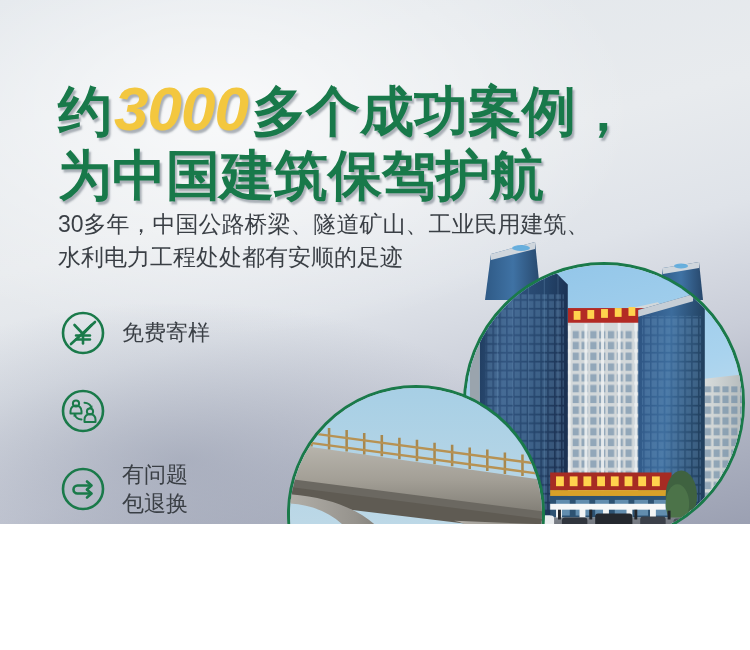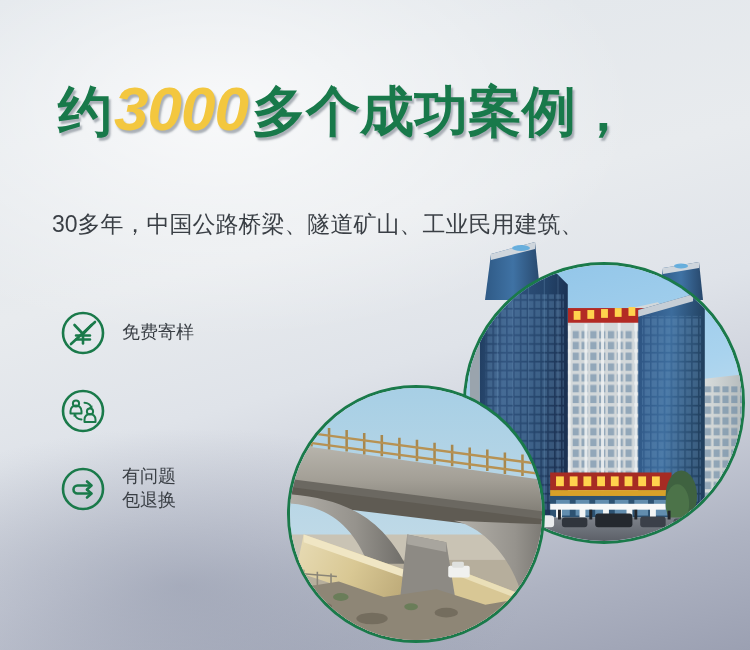--- a/index.html
+++ b/index.html
@@ -9,21 +9,21 @@
   body {
     width: 750px;
     height: 650px;
     overflow: hidden;
     font-family: "Liberation Sans", "DejaVu Sans", sans-serif;
   }
 
   #banner {
     position: relative;
     width: 750px;
-    height: 650px;
+    height: 524px;
     overflow: hidden;
     background: linear-gradient(165deg,
         #dfe4e9 0%,
         #e4e8ec 18%,
         #e8ebee 38%,
         #dfe3e9 55%,
         #c9cdd8 72%,
         #aeb3c2 86%,
         #9ba0b2 100%);
   }
@@ -76,21 +76,21 @@
     font-size: 54px;
     font-weight: bold;
     color: #18794a;
     text-shadow: 2px 3px 2px rgba(80,90,105,0.45);
     margin-top: 8px;
   }
 
   
   .subtext {
     position: absolute;
-    left: 52px;
+    left: 58px;
     top: 208px;
     z-index: 6;
     color: #3a3f45;
     font-size: 23px;
     line-height: 1.42;
     white-space: nowrap;
     font-weight: normal;
   }
   .subtext span { display: block; }
 
@@ -109,21 +109,21 @@
   }
   .feature .ic {
     width: 46px;
     height: 46px;
     flex: 0 0 46px;
     margin-right: 16px;
   }
   .feature .ic svg { display: block; }
   .feature .ftext {
     color: #3a3f45;
-    font-size: 18px;
+    font-size: 22px;
     line-height: 1.32;
     white-space: nowrap;
   }
   .feature .ftext span { display: block; }
 
   
   .photo {
     position: absolute;
     border-radius: 50%;
     overflow: hidden;
@@ -410,24 +410,26 @@
       </g>
       <g fill="#5c7a4e" opacity="0.7">
         <ellipse cx="52" cy="214" rx="8" ry="4"></ellipse>
         <ellipse cx="124" cy="224" rx="7" ry="3.5"></ellipse>
       </g>
     </svg>
   </div>
 
   <div class="headline">
     <span class="line1"><span>约</span><span class="num">3000</span><span>多个成功案例，</span></span>
+    <span class="line2">为中国建筑保驾护航</span>
   </div>
 
   <div class="subtext">
     <span>30多年，中国公路桥梁、隧道矿山、工业民用建筑、</span>
+    <span>水利电力工程处处都有安顺的足迹</span>
   </div>
 
   <div class="features">
 
     <div class="feature">
       <span class="ic">
         <svg viewBox="0 0 46 46" width="46" height="46" aria-hidden="true">
           <circle cx="23" cy="23" r="20" fill="none" stroke="#1a7a4a" stroke-width="2.6"></circle>
           <path d="M14.5 15 L23 24 L31.5 15" fill="none" stroke="#1a7a4a" stroke-width="2.6" stroke-linecap="round"></path>
           <line x1="23" y1="24" x2="23" y2="33.5" stroke="#1a7a4a" stroke-width="2.6" stroke-linecap="round"></line>

